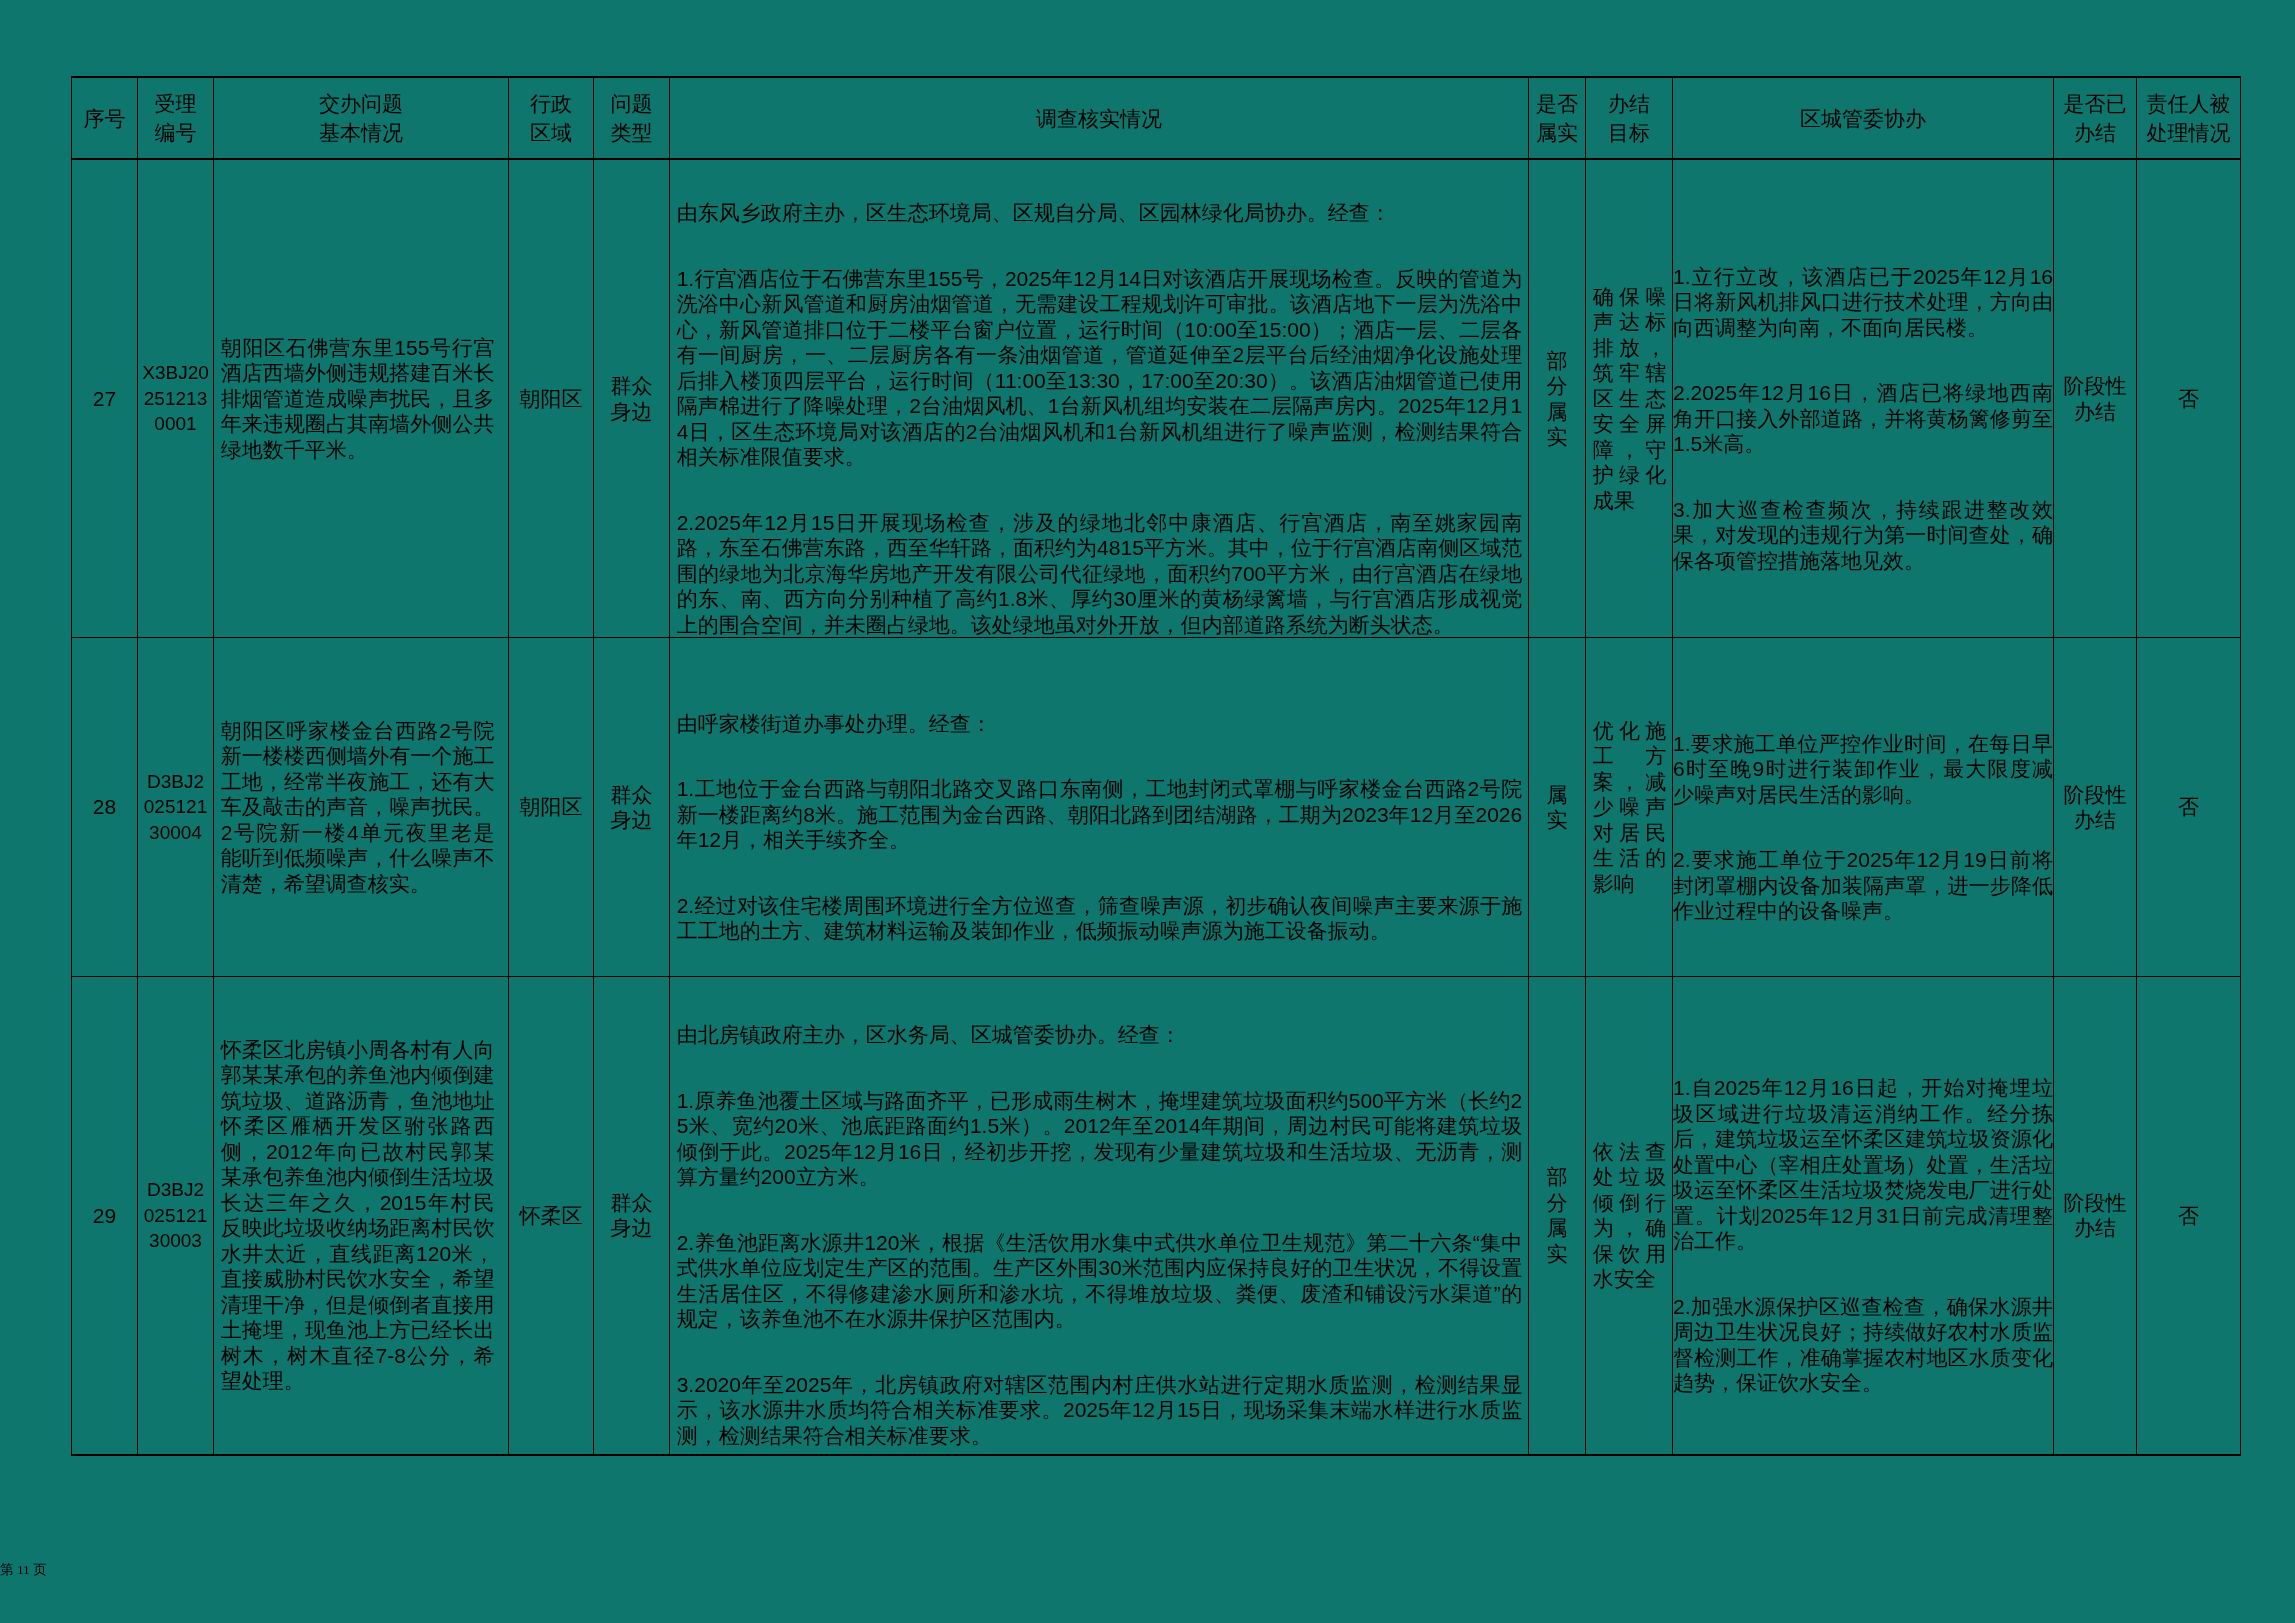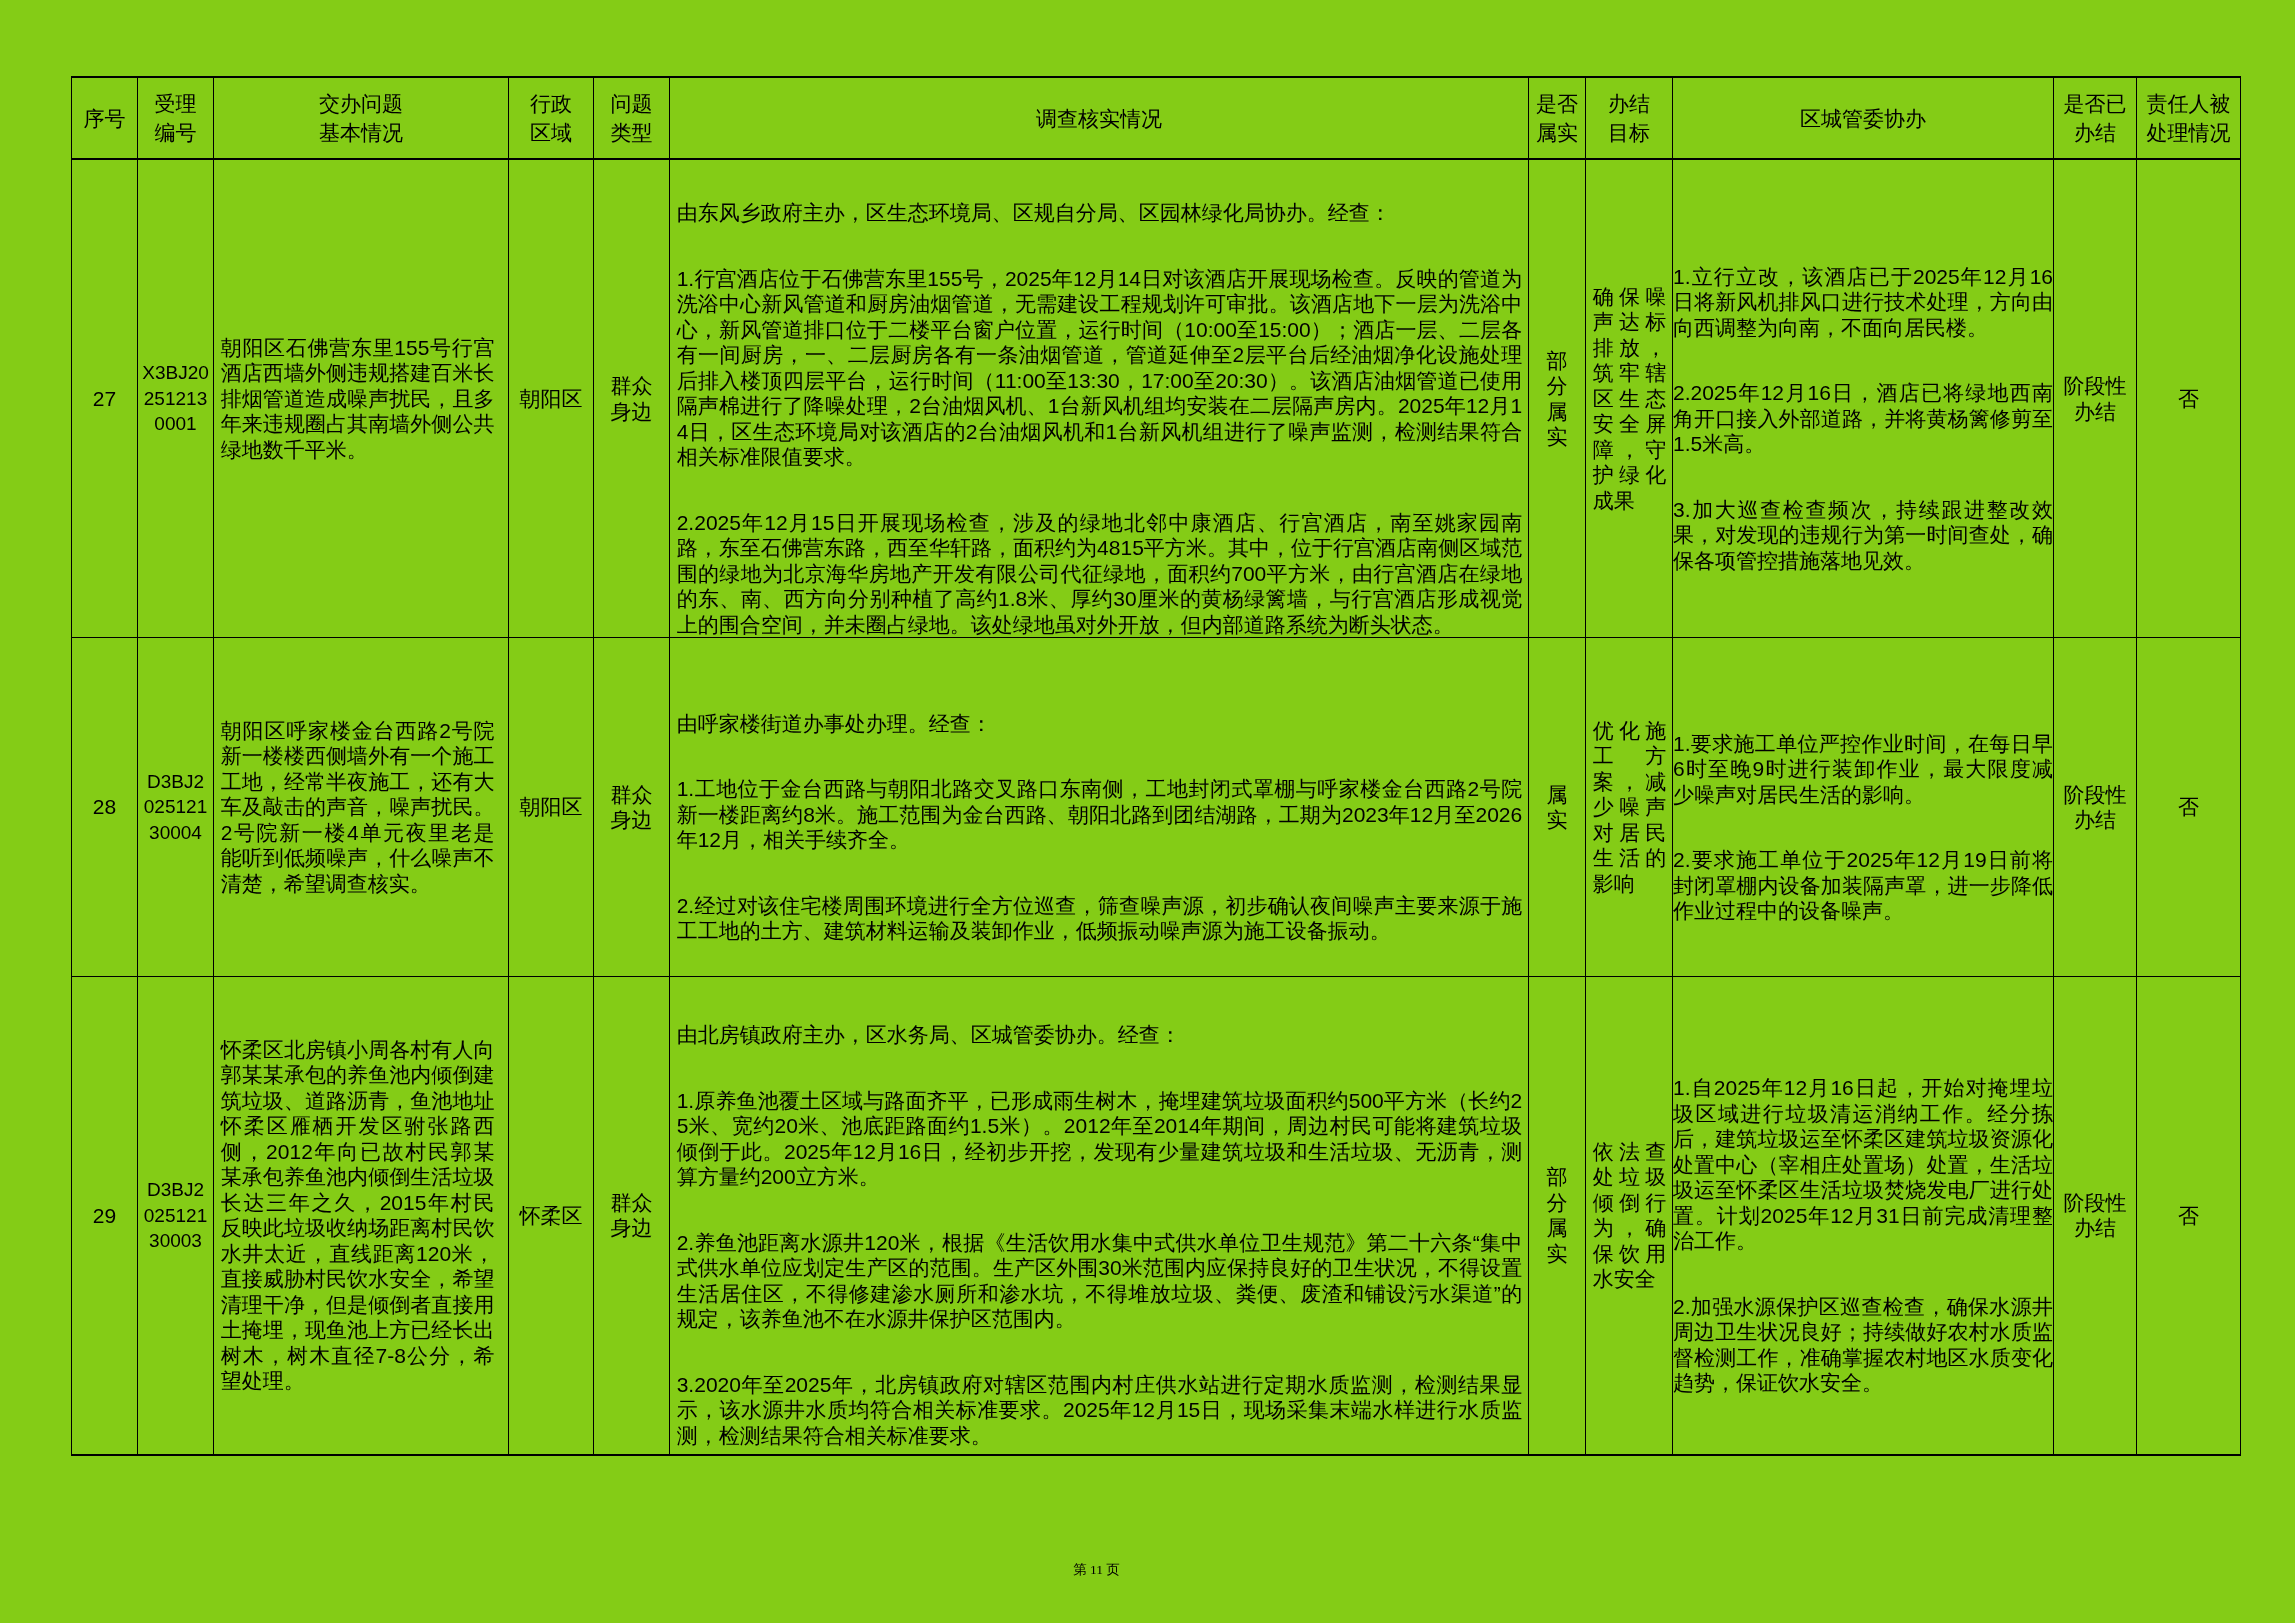--- a/index.html
+++ b/index.html
@@ -1,20 +1,20 @@
 <!DOCTYPE html>
 <html style="font-size:7.7px"><head>
 <meta charset="utf-8">
 <style>
   html, body { margin: 0; padding: 0; background: #ffffff; }
   .page {
     position: relative;
     width: 2295px;
     height: 1623px;
-    background: #84cc16;
+    background: #0f766e;
     overflow: hidden;
     color: #000000;
     font-family: "Liberation Sans", "DejaVu Sans", sans-serif;
   }
   table.grid {
     position: absolute;
     left: 71px;
     top: 76px;
     width: 2169px;
     border-collapse: collapse;
@@ -61,21 +61,21 @@
   .c-closed { padding: 0 7.7px !important; }
   .c-acc { padding: 0 4.8px; }
 
   .para { display: block; margin-top: 40px; }
 
   .footer {
     position: absolute;
     left: 0;
     top: 1561px;
     width: 2193px;
-    text-align: center;
+    text-align: left;
     font-family: "Liberation Serif", "DejaVu Serif", serif;
     font-size: 13.5px;
     line-height: 17.4px;
     color: #000000;
   }
 </style>
 </head>
 <body>
 
 <div class="page">

